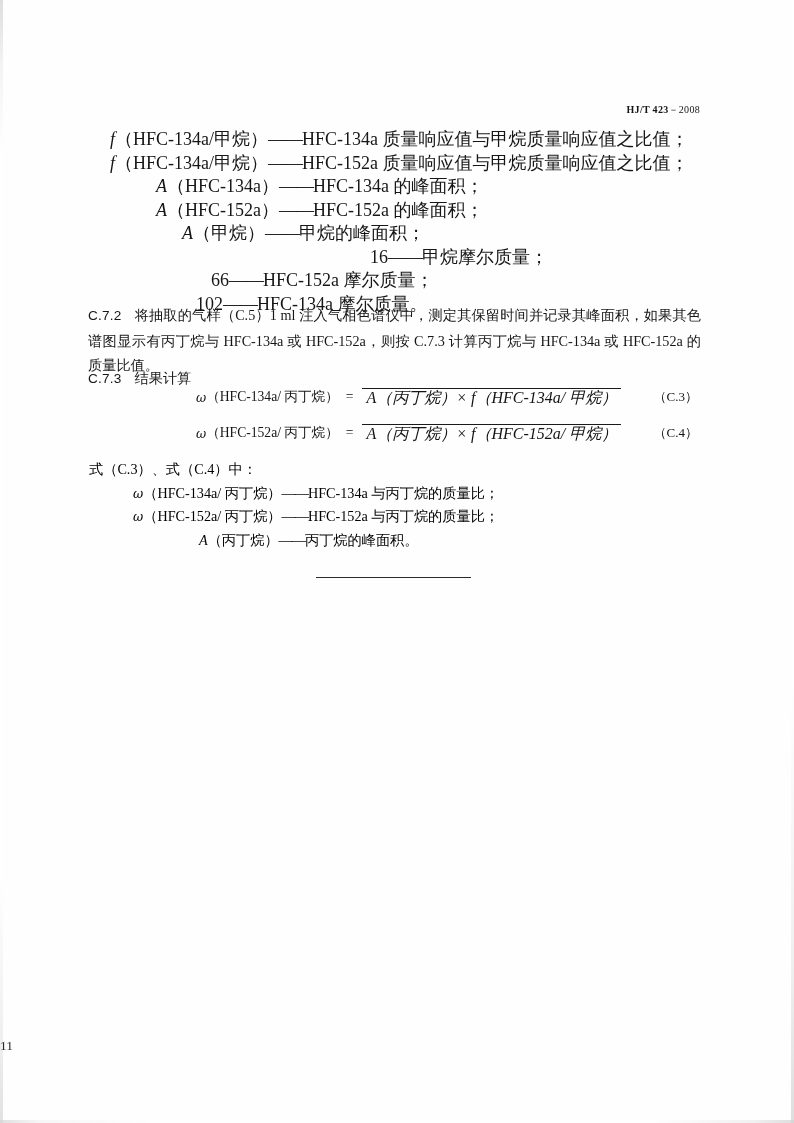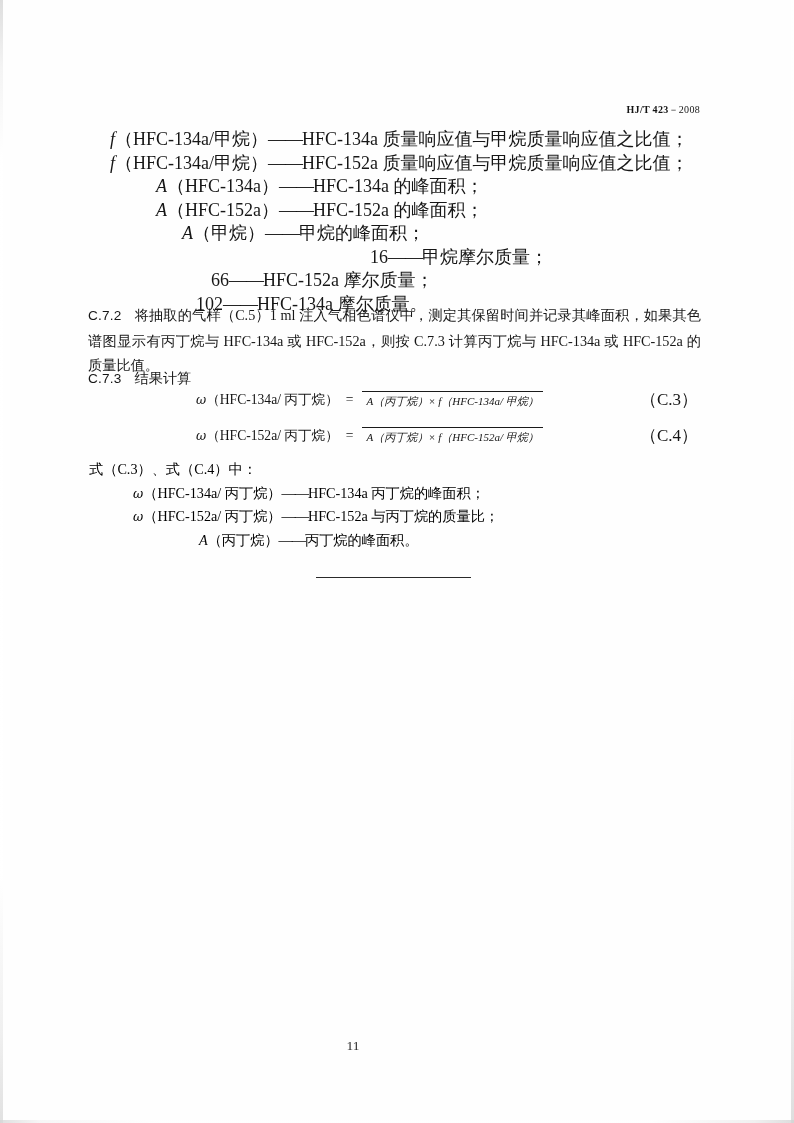--- a/index.html
+++ b/index.html
@@ -131,26 +131,26 @@
     margin: 0 2px;
   }
   .frac .num {
     padding: 0 6px 1px 6px;
     font-size: 13.4px;
     line-height: 16px;
   }
   .frac .den {
     border-top: 1px solid #1a1a1a;
     padding: 1px 4px 0 4px;
-    font-size: 11px;
+    font-size: 16px;
     line-height: 16px;
   }
   .eq-number {
     margin-left: auto;
-    font-size: 17px;
+    font-size: 13px;
     padding-right: 2px;
   }
 
   
   .whereblock {
     position: absolute;
     left: 89px;
     top: 458px;
     width: 612px;
     font-size: 14.2px;
@@ -170,21 +170,21 @@
     height: 0;
     border-top: 1.6px solid #2a2a2a;
   }
 
   
   .page-number {
     position: absolute;
     left: 0;
     top: 1038px;
     width: 706px;
-    text-align: center;
+    text-align: left;
     font-family: "Liberation Serif", "DejaVu Serif", serif;
     font-size: 13.5px;
     color: #2b2b2b;
   }
 </style>
 </head>
 <body>
 
 <div class="page">
 
@@ -237,21 +237,21 @@
       <span class="frac">
         <span class="den sym-i">A（丙丁烷）× f（HFC-152a/ 甲烷）</span>
       </span>
     </div>
     <span class="eq-number">（C.4）</span>
   </div>
 
   <div class="whereblock">
     <div class="defline w-ind-0">式（C.3）、式（C.4）中：</div>
     <div id="wherelist">
-        <div class="defline w-ind-1"><span class="omega">ω</span><span>（HFC-134a/ 丙丁烷）</span><span class="dash">——</span><span>HFC-134a 丙丁烷的峰面积；</span></div>
+        <div class="defline w-ind-1"><span class="omega">ω</span><span>（HFC-134a/ 丙丁烷）</span><span class="dash">——</span><span>HFC-134a 与丙丁烷的质量比；</span></div>
         <div class="defline w-ind-1"><span class="omega">ω</span><span>（HFC-152a/ 丙丁烷）</span><span class="dash">——</span><span>HFC-152a 与丙丁烷的质量比；</span></div>
         <div class="defline w-ind-2"><span class="sym-i">A</span><span>（丙丁烷）</span><span class="dash">——</span><span>丙丁烷的峰面积。</span></div>
       </div>
   </div>
 
   <div class="end-rule"></div>
 
   <div class="page-number">11</div>
 
 </div>

